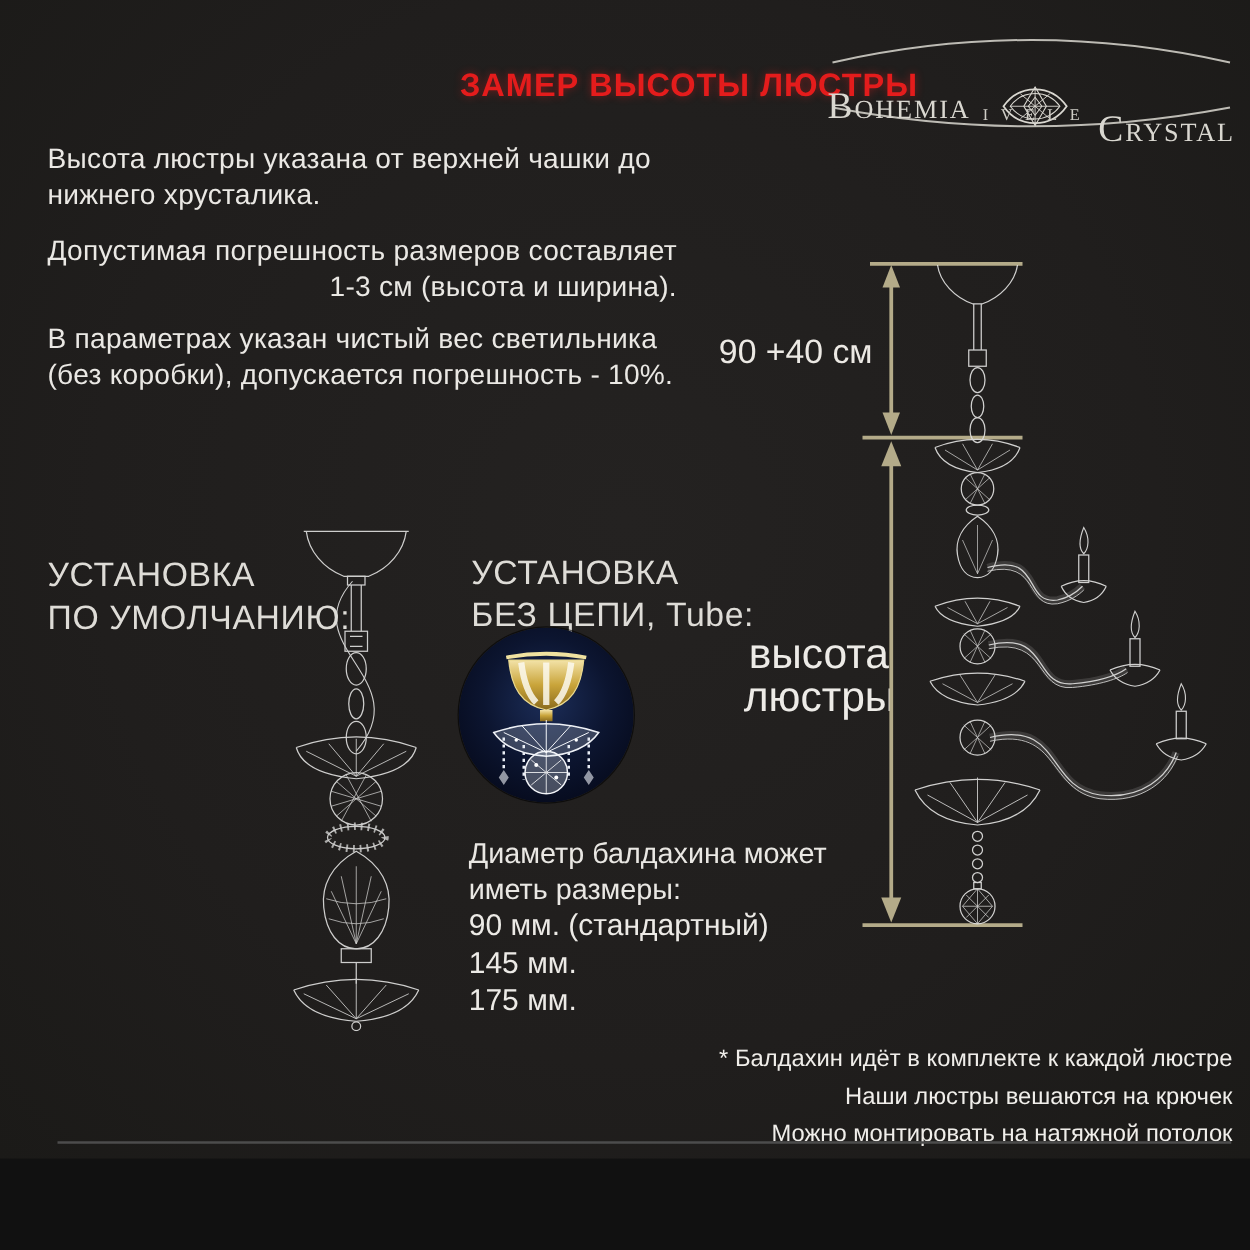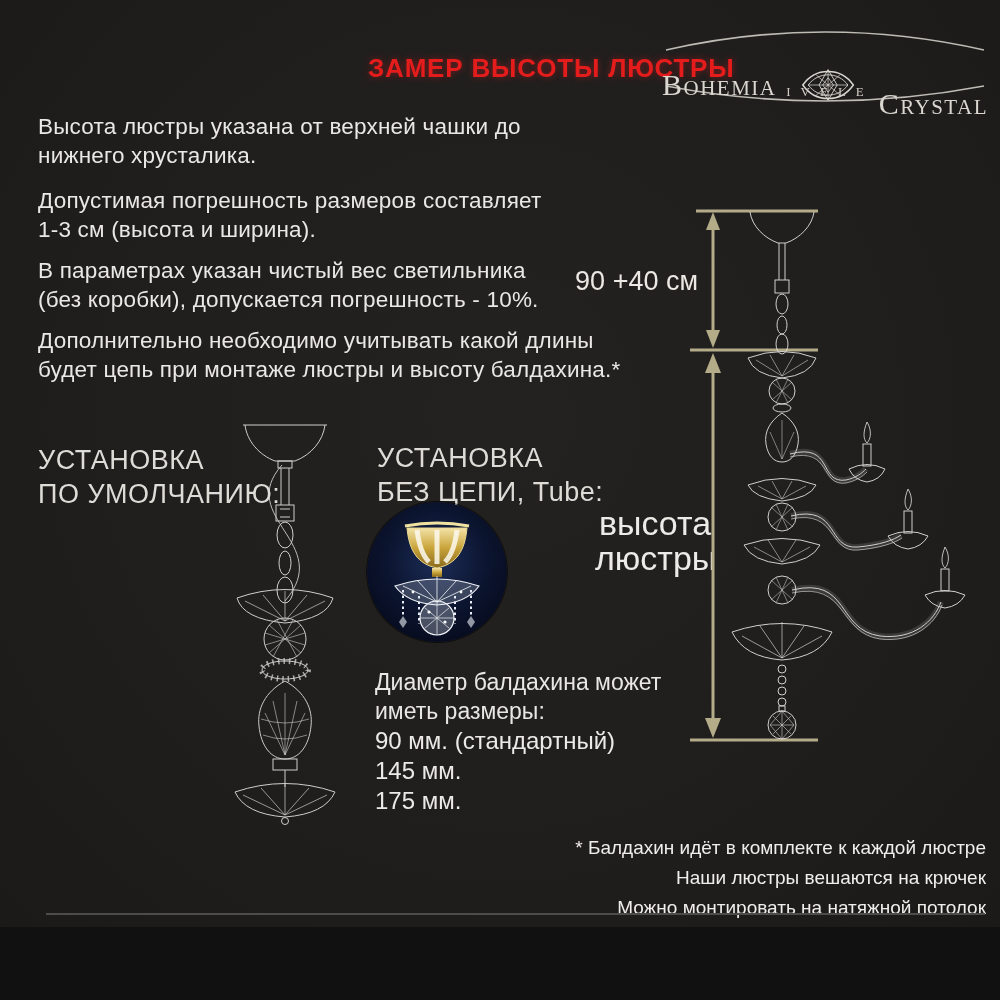--- a/index.html
+++ b/index.html
@@ -59,26 +59,24 @@
         <path d="M30,6 L30,40 M8,23 L52,23 M17,12 L43,34 M43,12 L17,34" stroke="#d9d7d0" stroke-width="0.8" fill="none"></path>
         <path d="M30,15 L36,23 L30,31 L24,23 Z" fill="none" stroke="#d9d7d0" stroke-width="0.9"></path>
       </svg>
       <span style="font-variant:small-caps;text-transform:capitalize;margin-top:39px;">Crystal</span>
     </div>
     <div class="logo-sub">IVELE</div>
   </div>
 
   <div class="abs para pre" style="left:38px;top:112px;">Высота люстры указана от верхней чашки до
 нижнего хрусталика.</div>
-  <div class="abs para pre" style="left:38px;top:186px;">Допустимая погрешность размеров составляет
+  <div class="abs para pre" style="left:38px;top:186px;text-align:right;">Допустимая погрешность размеров составляет
 1-3 см (высота и ширина).</div>
   <div class="abs para pre" style="left:38px;top:256px;">В параметрах указан чистый вес светильника
 (без коробки), допускается погрешность - 10%.</div>
-  <div class="abs para pre" style="left:38px;top:326px;">Дополнительно необходимо учитывать какой длины
-будет цепь при монтаже люстры и высоту балдахина.*</div>
 
   <div class="abs section-heading pre" style="left:38px;top:443px;">УСТАНОВКА
 ПО УМОЛЧАНИЮ:</div>
   <div class="abs section-heading pre" style="left:377px;top:441px;">УСТАНОВКА
 БЕЗ ЦЕПИ, Tube:</div>
 
   <svg class="abs" style="left:185px;top:413px;" width="190" height="412" viewBox="0 0 190 412" fill="none" stroke="#dddddc" stroke-width="1" opacity="0.92">
 
     <path d="M58,12 L142,12"></path>
     <path d="M60,12 C62,28 74,42 90,48 L110,48 C126,42 138,28 140,12"></path>

